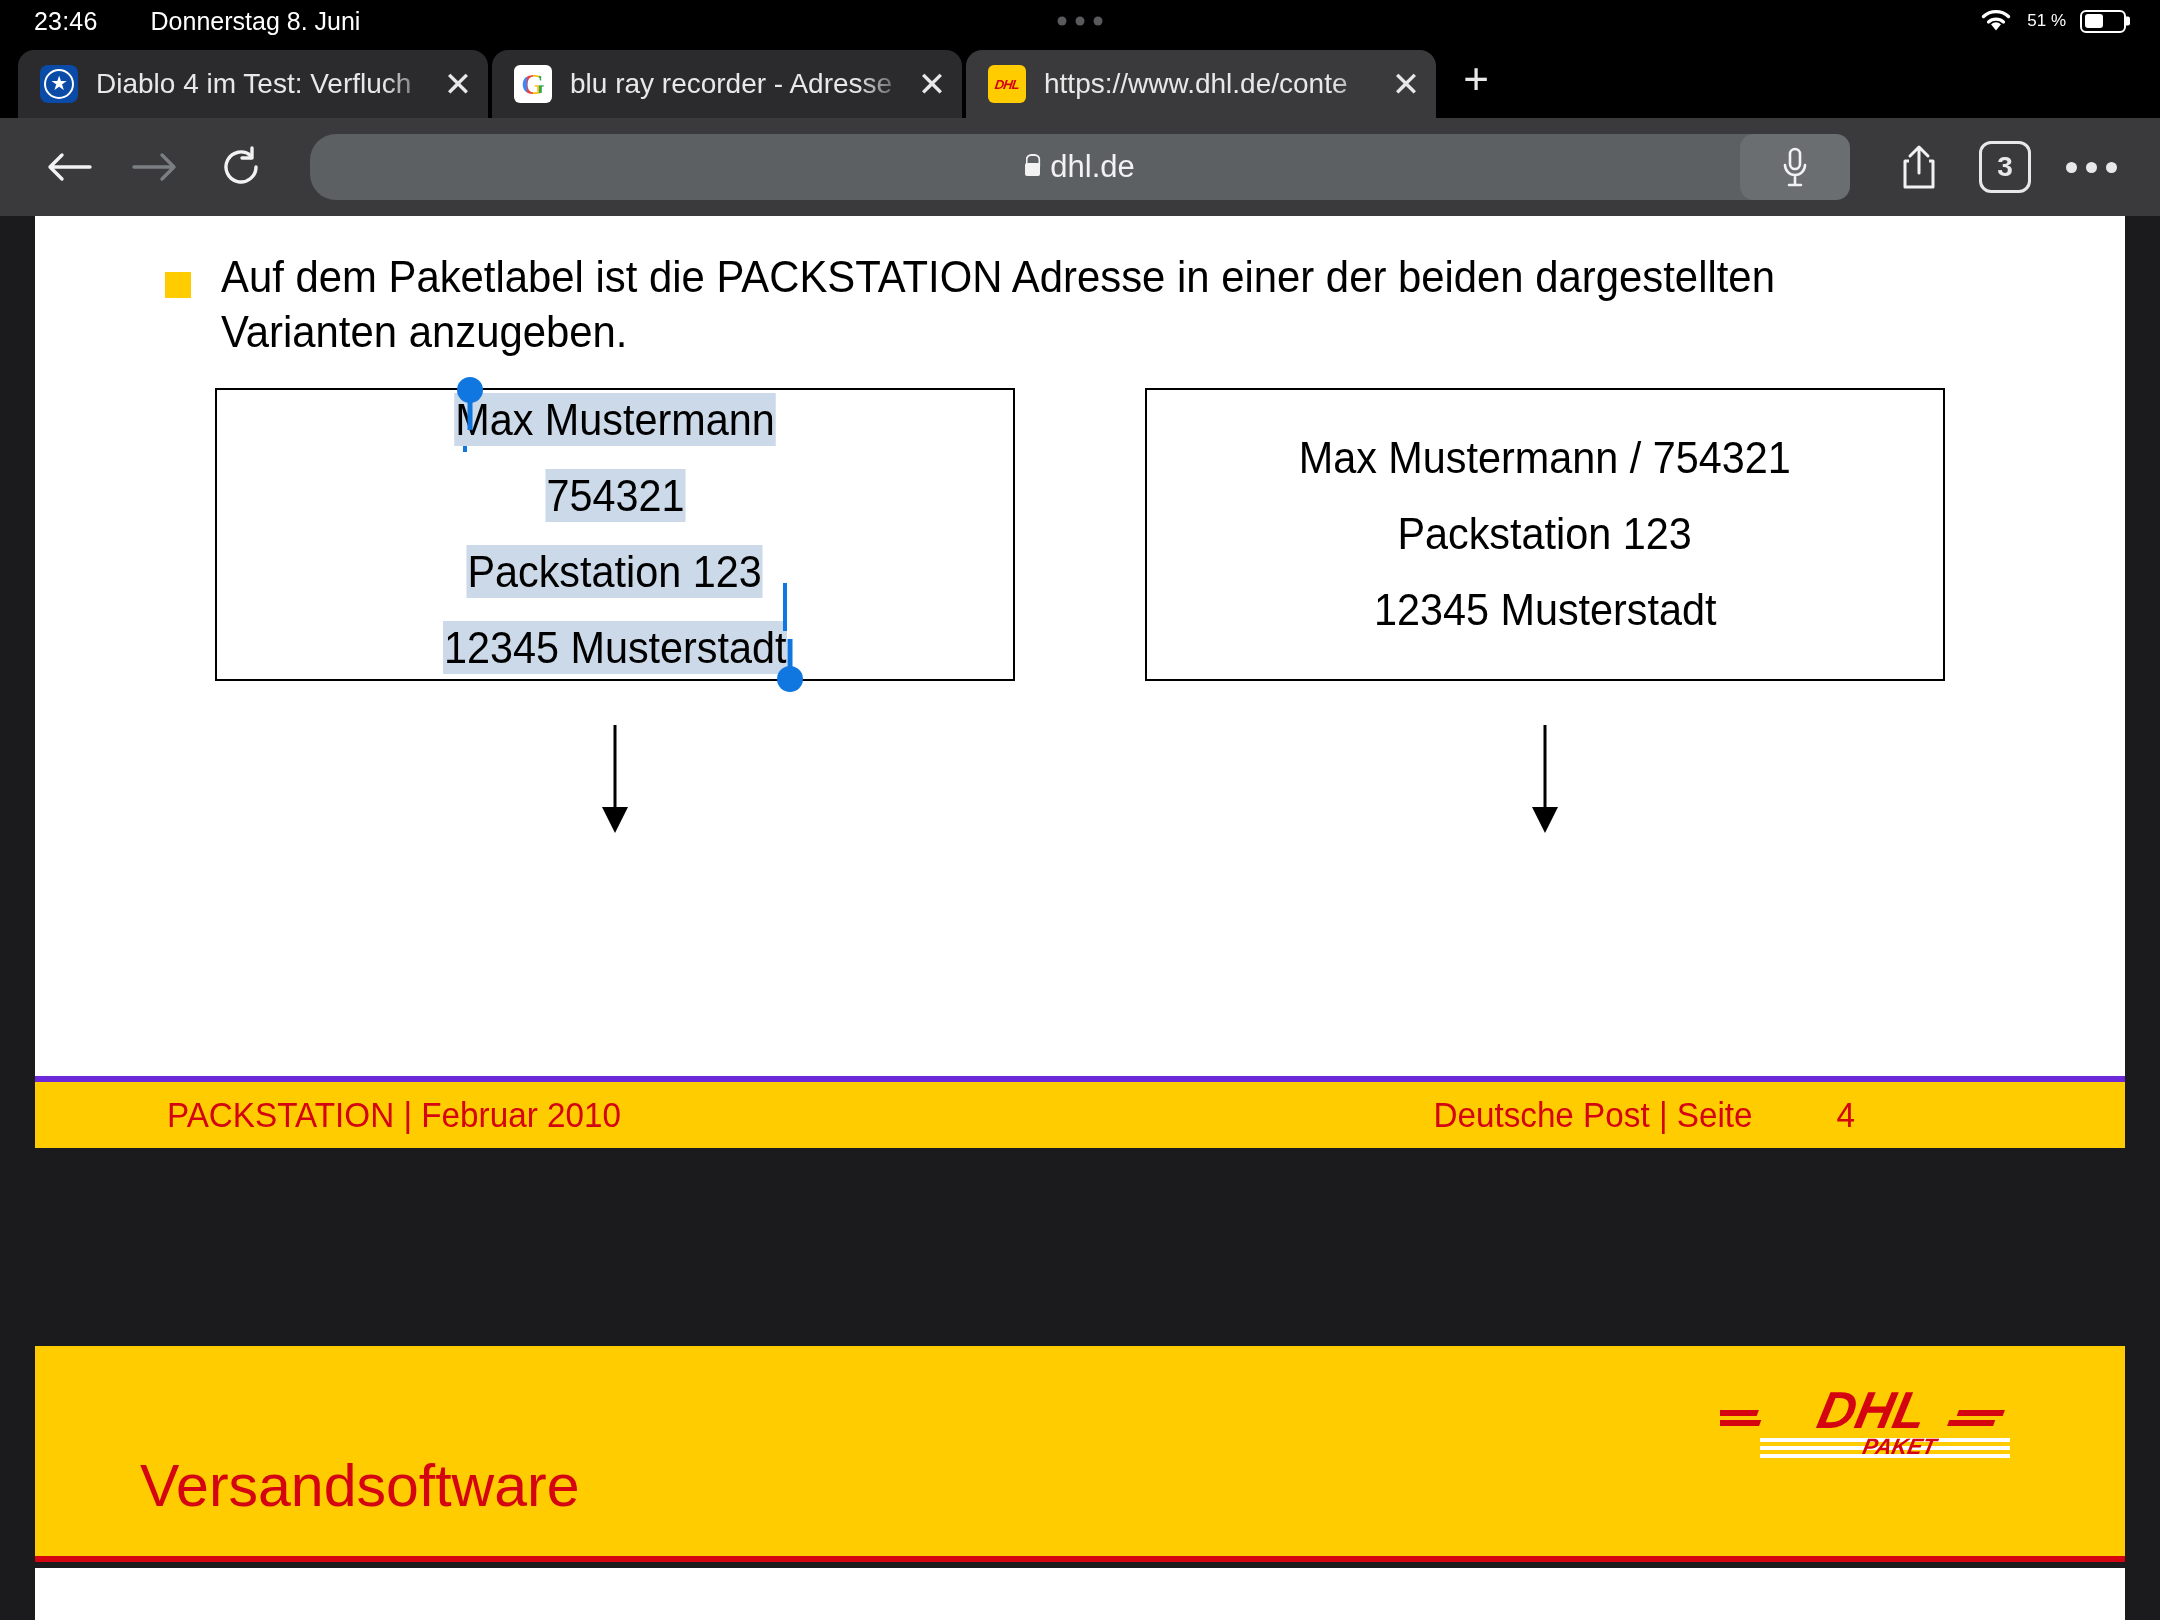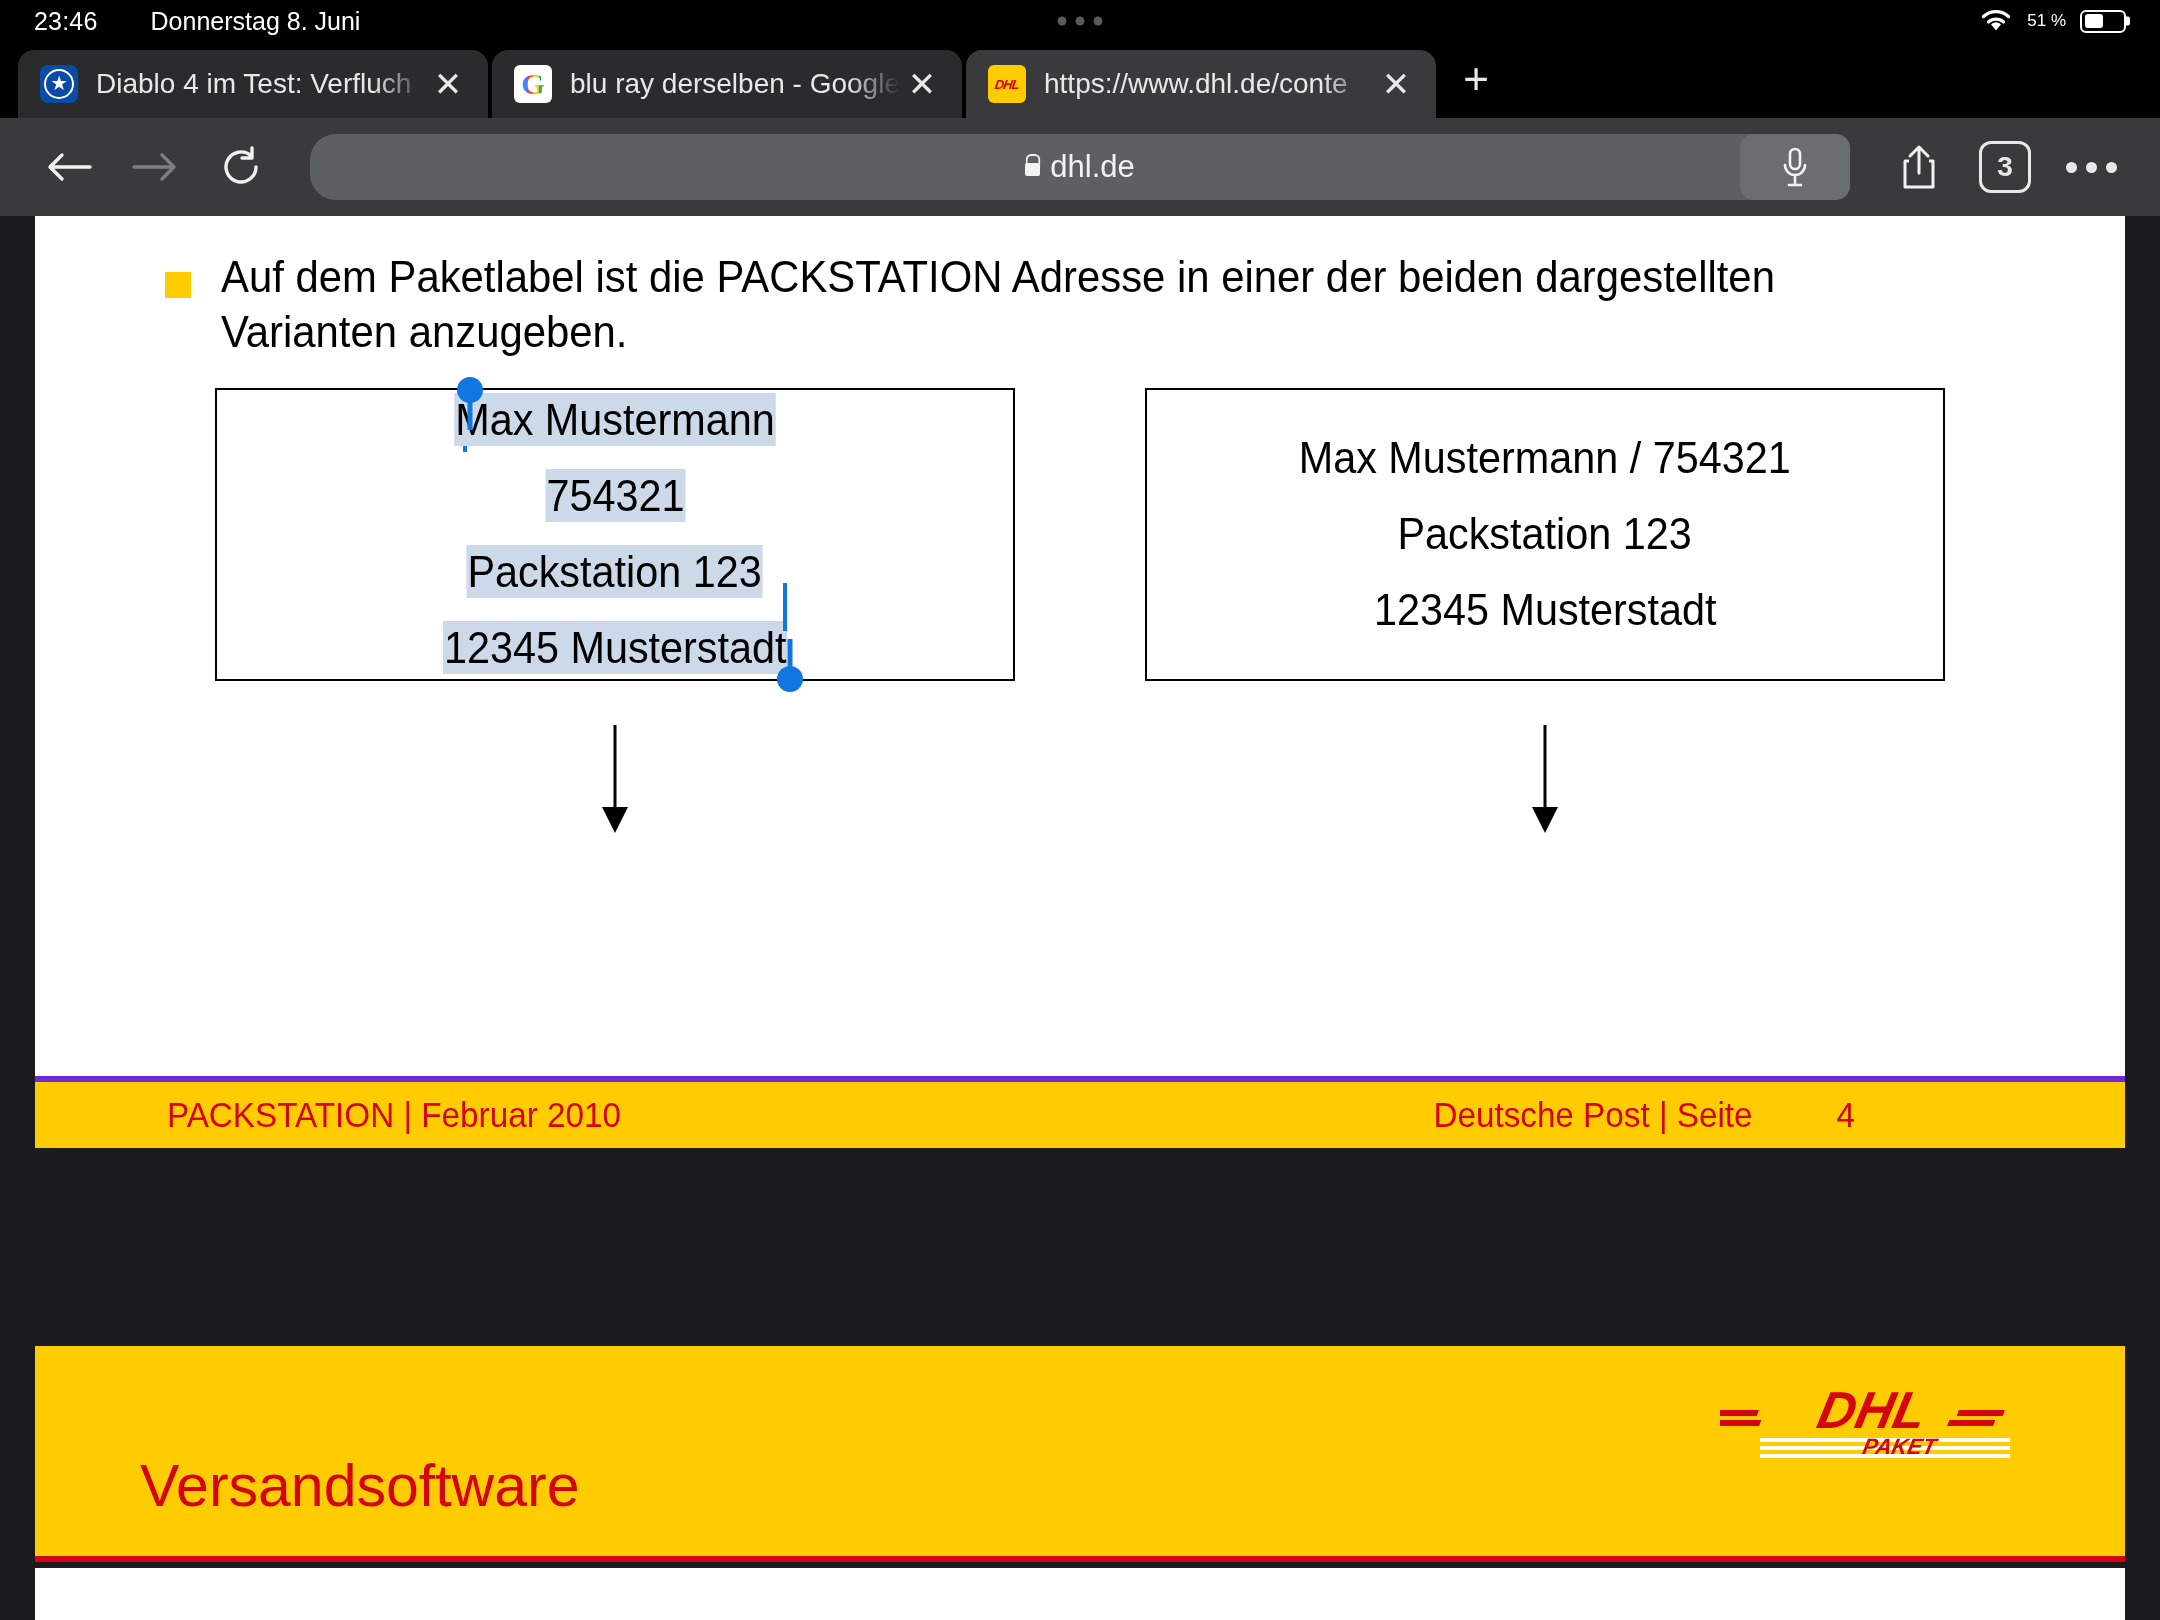--- a/index.html
+++ b/index.html
@@ -47,21 +47,21 @@
     background: #000000;
     display: flex;
     align-items: flex-end;
     padding: 0 18px;
     gap: 4px;
   }
   .tab {
     height: 68px;
     display: flex; align-items: center;
     border-radius: 16px 16px 0 0;
-    padding: 0 18px 0 22px;
+    padding: 0 8px 0 22px;
     background: #2b2b2d;
     min-width: 0;
     position: relative;
   }
   .tab.inactive { width: 470px; }
   .tab.active { width: 470px; background: #3a3a3c; }
   .favicon {
     width: 38px; height: 38px; border-radius: 6px; flex: 0 0 auto;
     display: flex; align-items: center; justify-content: center;
     font-size: 24px; font-weight: bold; overflow: hidden;
@@ -274,21 +274,21 @@
   <div class="tab inactive">
     <span class="favicon fav-diablo"></span>
     <span class="tab-title">Diablo 4 im Test: Verfluch</span>
     <span class="tab-close">✕</span>
   </div>
 
   <div class="tab inactive">
     <span class="favicon fav-google">
         <span>G</span>
       </span>
-    <span class="tab-title">blu ray derselben - Google</span>
+    <span class="tab-title">blu ray recorder - Adresse</span>
     <span class="tab-close">✕</span>
   </div>
 
   <div class="tab active">
     <span class="favicon fav-dhl">
         <span>DHL</span>
       </span>
     <span class="tab-title">https://www.dhl.de/conte</span>
     <span class="tab-close">✕</span>
   </div>

